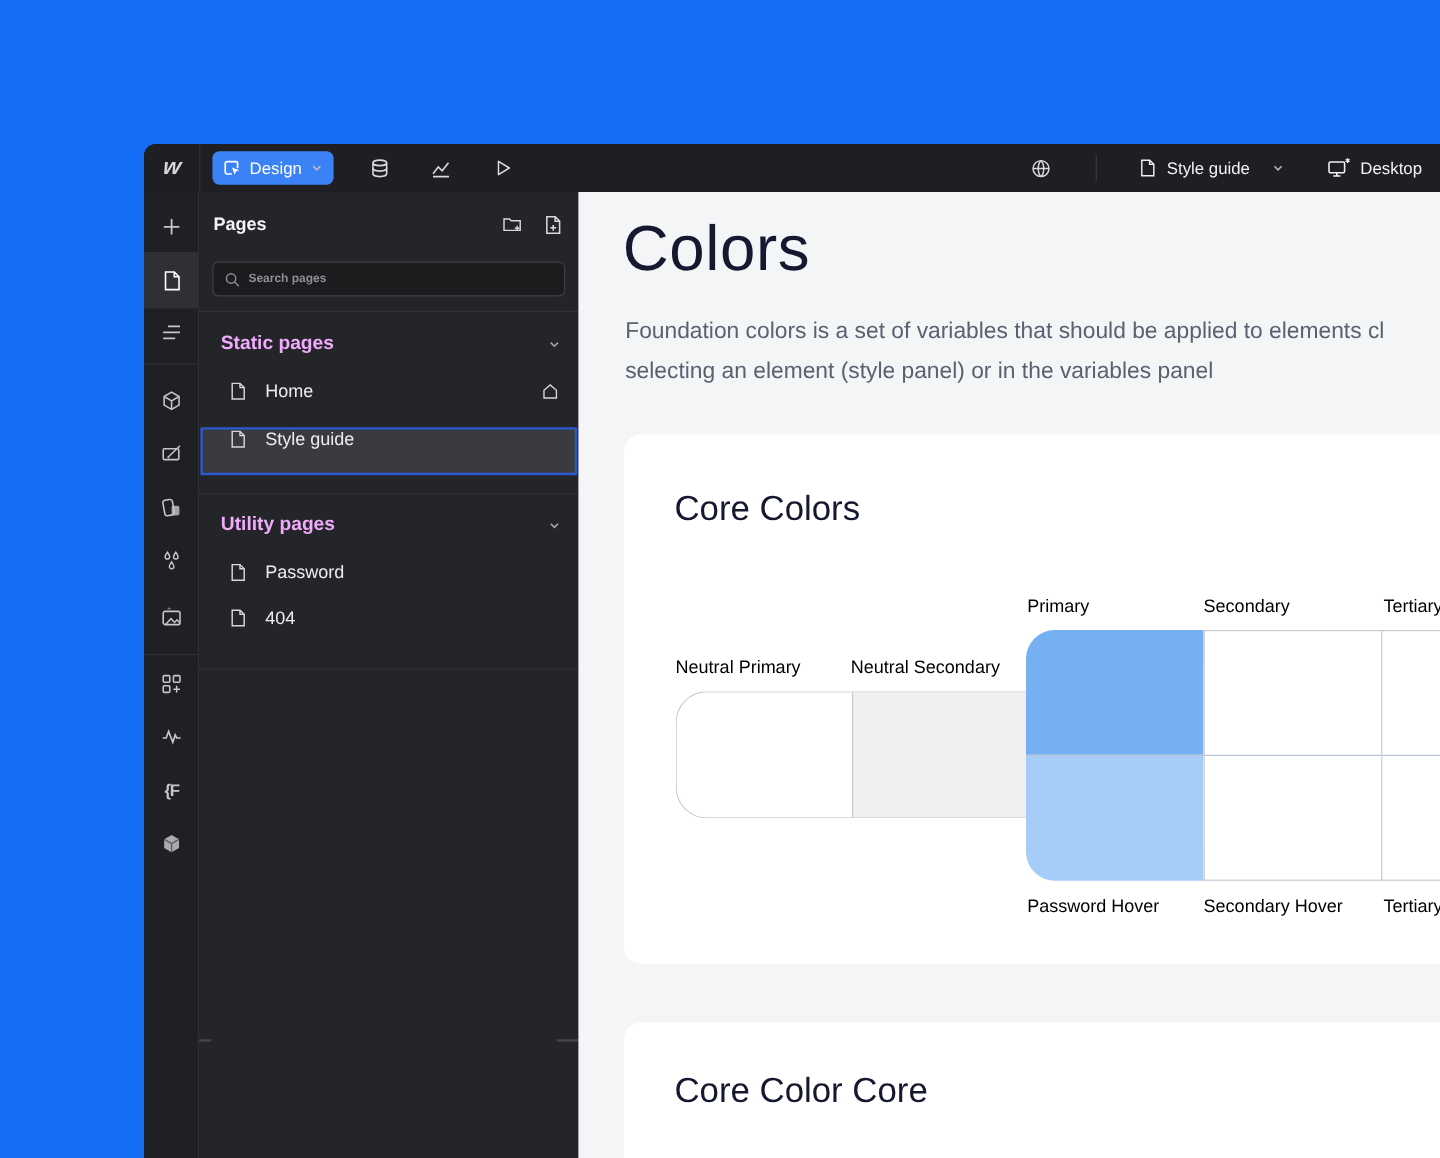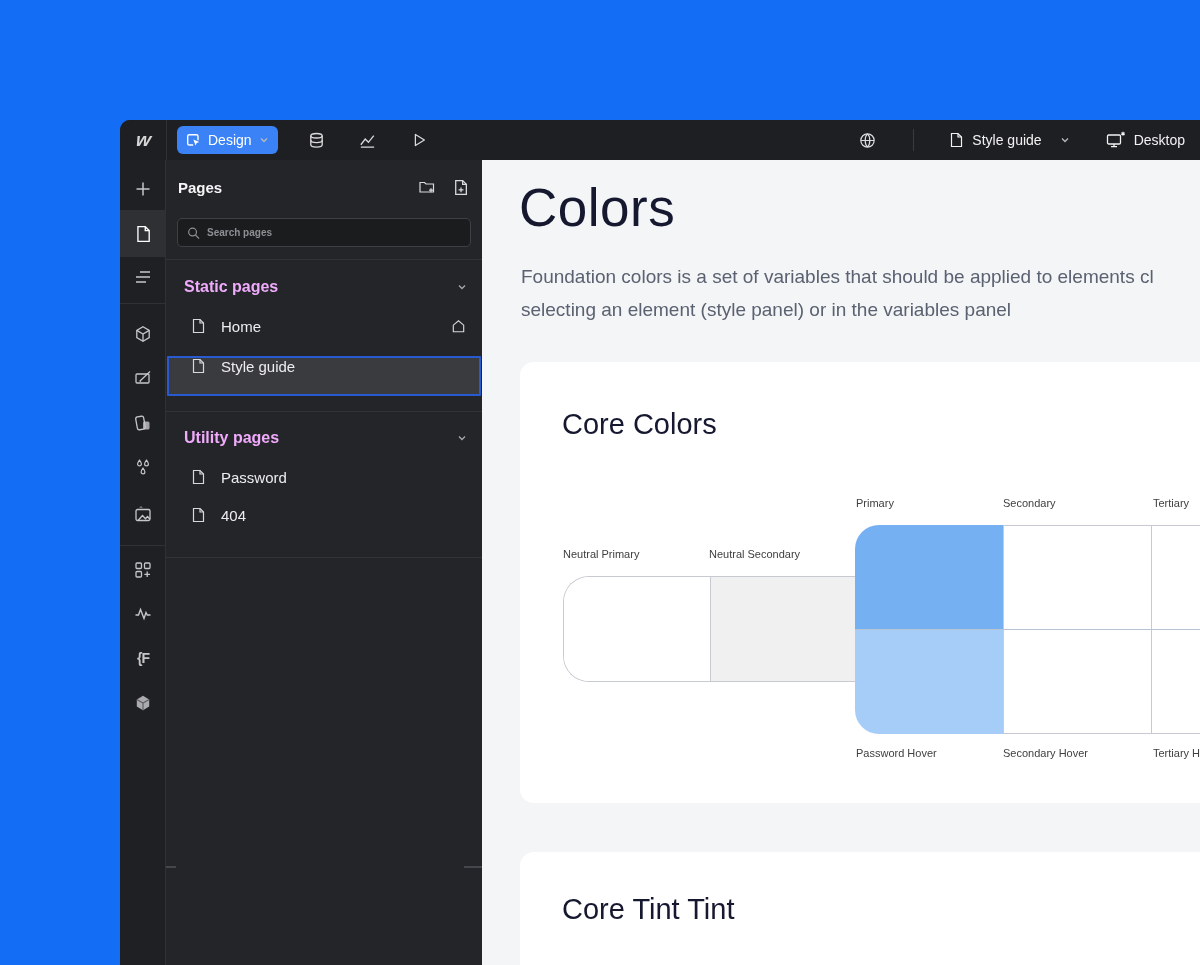--- a/index.html
+++ b/index.html
@@ -85,21 +85,21 @@
   .canvas { flex:1; background:#F4F5F7; position:relative; overflow:hidden; }
   .page-title-h1 {
     position:absolute; left:37px; top:17px; font-size:53px; font-weight:500;
     color:#15182F; letter-spacing:0.5px; white-space:nowrap;
   }
   .desc-line { position:absolute; left:39px; font-size:19px; color:#5A6170; white-space:nowrap; }
   .card {
     position:absolute; left:38px; width:830px; background:#FFFFFF; border-radius:14px;
   }
   .card-h2 { position:absolute; left:42px; font-size:29px; font-weight:500; color:#15182F; white-space:nowrap; }
-  .sw-label { position:absolute; font-size:11px; color:#404040; white-space:nowrap; }
+  .sw-label { position:absolute; font-size:15px; color:#000000; white-space:nowrap; }
   
   .grid-cell { position:absolute; width:148px; height:104px; background:#fff; }
   .bl { border-left:1px solid #C8CAD1; } .bt { border-top:1px solid #C8CAD1; }
   .bb { border-bottom:1px solid #C8CAD1; }
   .neutral-row {
     position:absolute; left:81px; top:416px; width:292px; height:106px;
     border:1px solid #C8CAD1; border-right:none;
     border-top-left-radius:26px; border-bottom-left-radius:26px;
     display:flex; overflow:hidden;
   }
@@ -383,17 +383,17 @@
 
       <div class="grid-cell" style="left: 373px; top: 470px; border-bottom-left-radius: 24px; background-color: rgb(166, 205, 248);"></div>
       <div class="grid-cell bl bb" style="left: 521px; top: 470px; background-color: rgb(255, 255, 255);"></div>
       <div class="grid-cell bl bb" style="left: 669px; top: 470px; background-color: rgb(255, 255, 255);"></div>
 
       <div class="sw-label" style="left:374px;top:587px">Password Hover</div>
       <div class="sw-label" style="left:521px;top:587px">Secondary Hover</div>
       <div class="sw-label" style="left:671px;top:587px">Tertiary Hover</div>
 
       <div class="card" style="top:692px;height:400px">
-        <h2 class="card-h2" style="top:41px">Core Tint Tint</h2>
+        <h2 class="card-h2" style="top:41px">Core Color Core</h2>
       </div>
     </div>
   </div>
 </div>
 
 </body></html>

